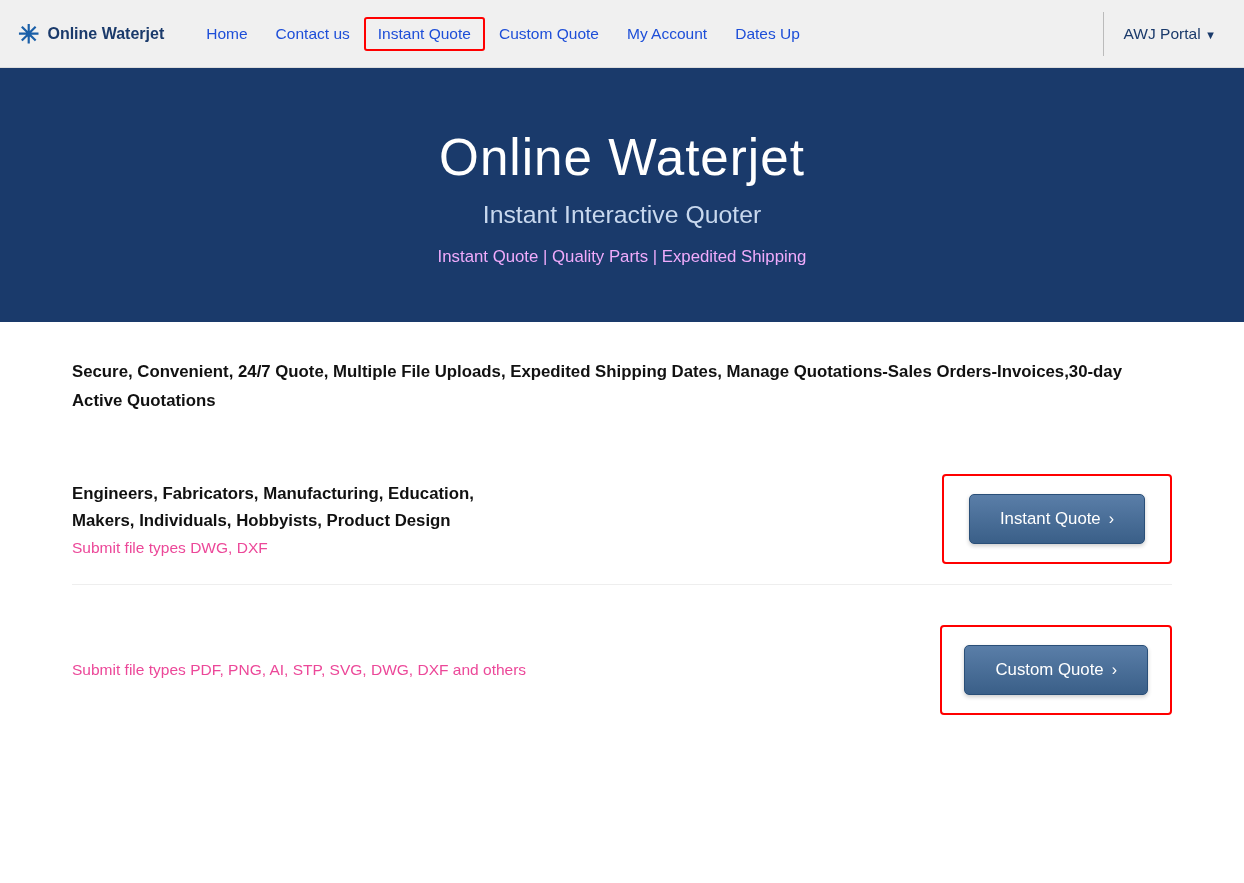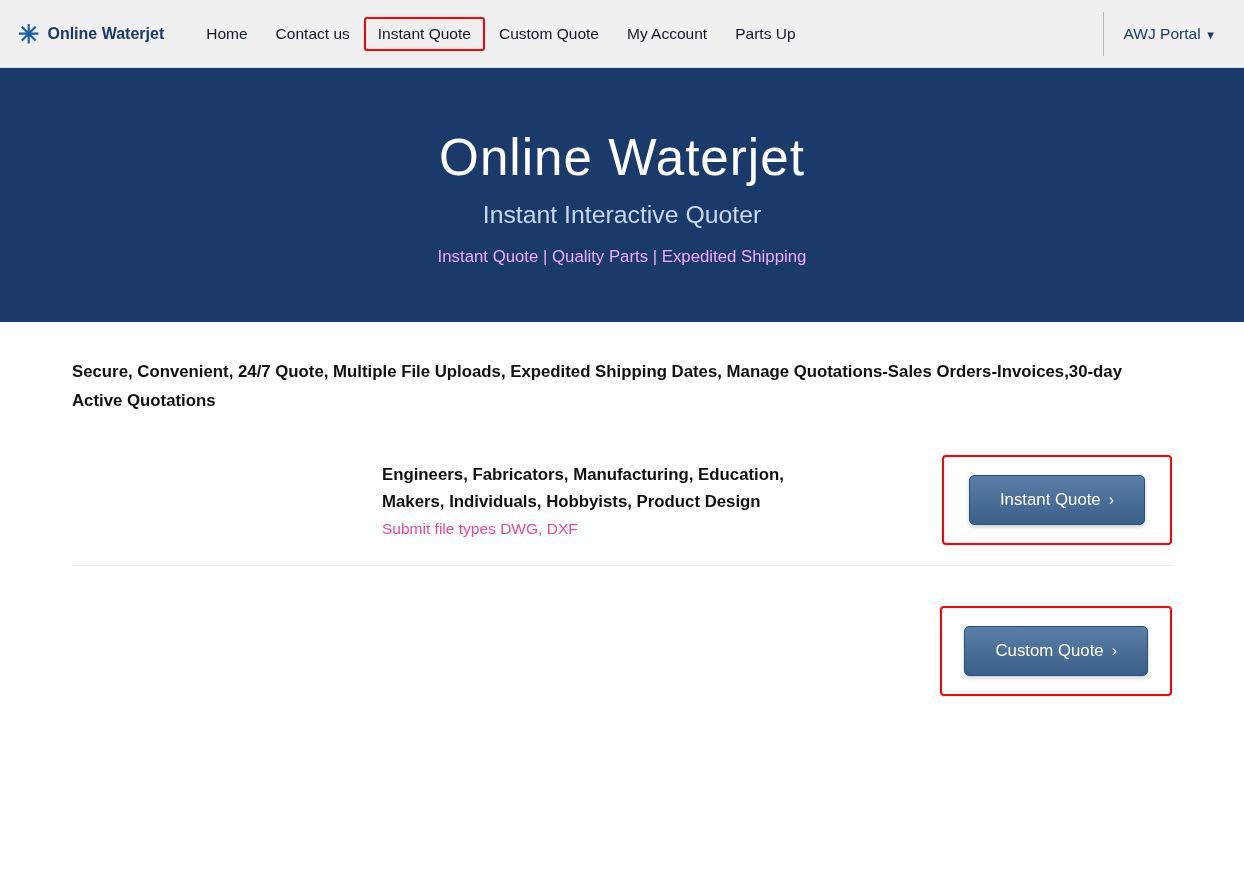--- a/index.html
+++ b/index.html
@@ -30,21 +30,21 @@
       color: #1a5fa8;
     }
     .nav-links {
       display: flex;
       align-items: center;
       gap: 0;
       flex: 1;
     }
     .nav-link {
       font-size: 0.97rem;
-      color: #0f172a;
+      color: #1d4ed8;
       text-decoration: none;
       padding: 8px 14px;
       white-space: nowrap;
       cursor: pointer;
       font-weight: 500;
     }
     .nav-link.highlighted {
       border: 2.5px solid red;
       border-radius: 3px;
       padding: 6px 12px;
@@ -98,29 +98,29 @@
     
     .main-content {
       max-width: 1180px;
       margin: 0 auto;
       padding: 36px 40px 60px;
     }
     .intro-text {
       font-size: 1.05rem;
       font-weight: 700;
       line-height: 1.7;
-      margin-bottom: 40px;
+      margin-bottom: 59px;
       color: #111;
     }
 
     
     .section-row {
       display: flex;
       align-items: center;
-      justify-content: flex-end;
+      justify-content: space-between;
       margin-bottom: 20px;
     }
     .section-content {
       flex: 1;
       max-width: 560px;
     }
     .section-title {
       font-size: 1.05rem;
       font-weight: 700;
       color: #111;
@@ -174,21 +174,21 @@
   <a class="nav-brand">
     <span class="nav-snowflake">✳</span>
     <span>Online Waterjet</span>
   </a>
   <div class="nav-links">
     <a class="nav-link">Home</a>
     <a class="nav-link">Contact us</a>
     <a class="nav-link highlighted">Instant Quote</a>
     <a class="nav-link">Custom Quote</a>
     <a class="nav-link">My Account</a>
-    <a class="nav-link">Parts Up</a>
+    <a class="nav-link">Dates Up</a>
   </div>
   <div class="nav-divider"></div>
   <div class="nav-right">
     <a class="nav-right-link">
       <span>AWJ Portal</span>
       <span class="nav-dropdown-arrow">▼</span>
     </a>
   </div>
 </nav>
 
@@ -211,20 +211,21 @@
         <span>Instant Quote</span>
         <span class="btn-chevron">›</span>
       </button>
     </div>
   </div>
 
   <hr class="section-divider">
 
   <div class="section-row">
     <div class="section-content">
+      <p class="section-subtitle">Submit file types  PDF, PNG, AI, STP, SVG, DWG, DXF and others</p>
     </div>
     <div class="section-btn-area">
       <button class="cta-btn">
         <span>Custom Quote</span>
         <span class="btn-chevron">›</span>
       </button>
     </div>
   </div>
 </div>
 

